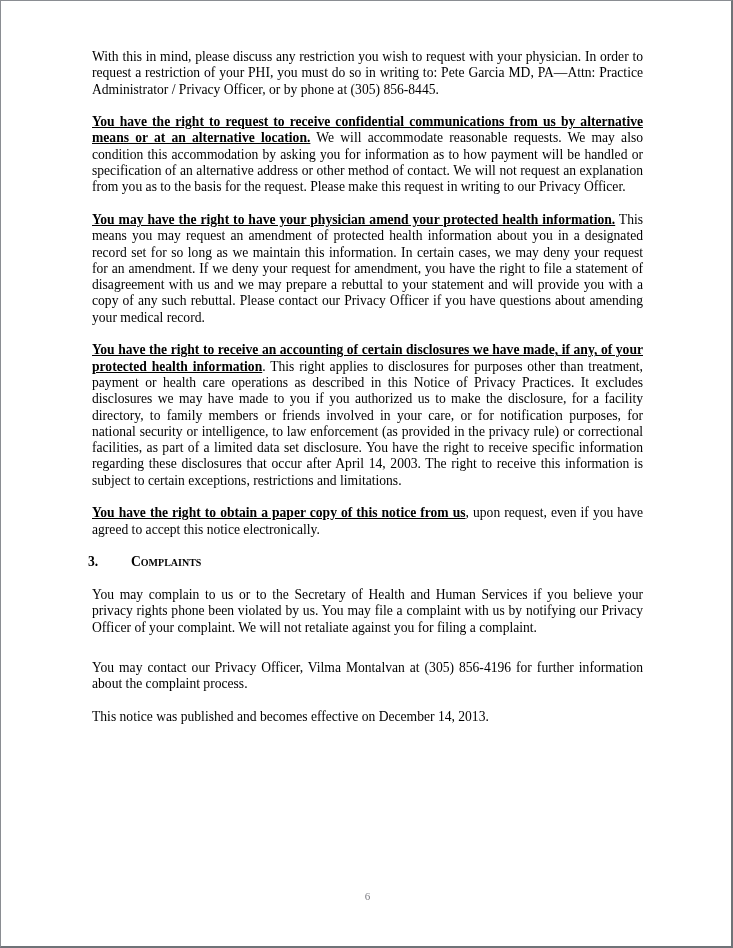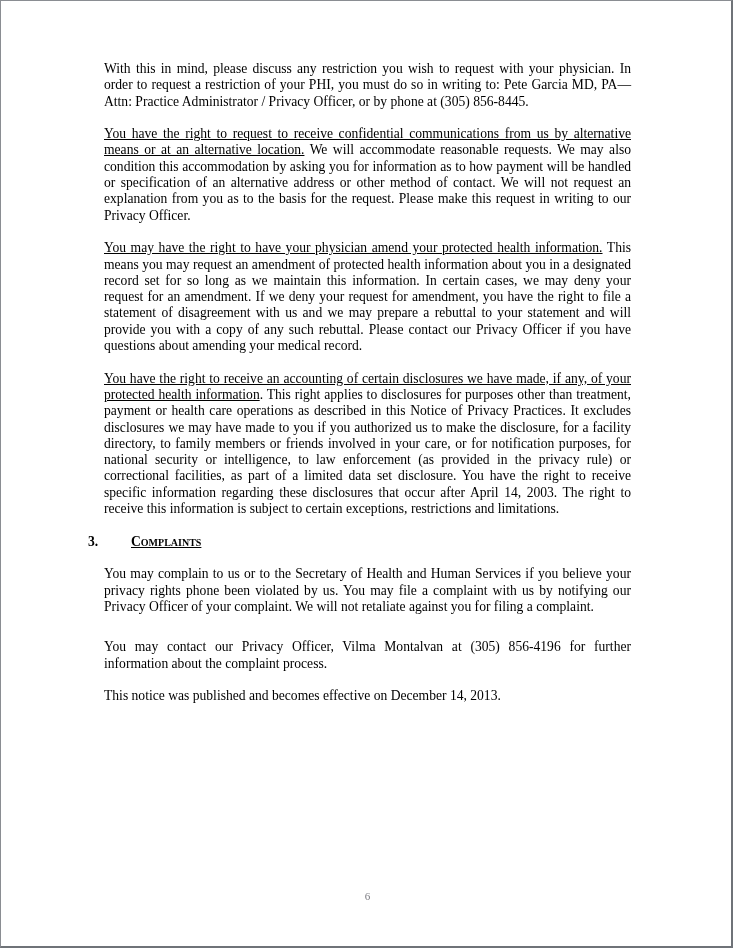--- a/index.html
+++ b/index.html
@@ -16,32 +16,31 @@
   }
   .content {
     position: absolute;
     left: 87px; top: 44px;
     width: 559px;
     font-family: "Liberation Serif", serif;
     font-size: 13.6px;
     line-height: 16.3px;
     color: #000000;
   }
-  p { margin: 16px; text-align: justify; }
+  p { margin: 4px; text-align: justify; }
   .gap { margin-top: 16.3px; }
   .gap2 { margin-top: 24px; }
-  .u { font-weight: normal; text-decoration: underline; }
+  .u { font-weight: bold; text-decoration: underline; }
   .heading {
     margin-top: 16.5px;
     font-weight: bold;
     display: flex;
   }
   .heading .num { width: 43px; }
   .heading .title {
-    text-decoration: underline;
     font-variant: small-caps;
   }
   .pagenum {
     position: absolute;
     left: 0; width: 733px;
     top: 889px;
     text-align: center;
     font-family: "Liberation Serif", serif;
     font-size: 11px;
     color: #7a7a80;
@@ -53,20 +52,21 @@
 <div class="page">
   <div class="content">
     <p>With this in mind, please discuss any restriction you wish to request with your physician. In order to request a restriction of your PHI, you must do so in writing to: Pete Garcia MD, PA—Attn: Practice Administrator / Privacy Officer, or by phone at (305) 856-8445.</p>
 
     <p class="gap"><span class="u">You have the right to request to receive confidential communications from us by alternative means or at an alternative location.</span><span> We will accommodate reasonable requests. We may also condition this accommodation by asking you for information as to how payment will be handled or specification of an alternative address or other method of contact.  We will not request an explanation from you as to the basis for the request. Please make this request in writing to our Privacy Officer.</span></p>
 
     <p class="gap"><span class="u">You may have the right to have your physician amend your protected health information.</span><span> This means you may request an amendment of protected health information about you in a designated record set for so long as we maintain this information.  In certain cases, we may deny your request for an amendment.  If we deny your request for amendment, you have the right to file a statement of disagreement with us and we may prepare a rebuttal to your statement and will provide you with a copy of any such rebuttal.  Please contact our Privacy Officer if you have questions about amending your medical record.</span></p>
 
     <p class="gap"><span class="u">You have the right to receive an accounting of certain disclosures we have made, if any, of your protected health information</span><span>.  This right applies to disclosures for purposes other than treatment, payment or health care operations as described in this Notice of Privacy Practices.  It excludes disclosures we may have made to you if you authorized us to make the disclosure, for a facility directory, to family members or friends involved in your care, or for notification purposes, for national security or intelligence, to law enforcement (as provided in the privacy rule) or correctional facilities, as part of a limited data set disclosure.  You have the right to receive specific information regarding these disclosures that occur after April 14, 2003. The right to receive this information is subject to certain exceptions, restrictions and limitations.</span></p>
 
+    <p class="gap"><span class="u">You have the right to obtain a paper copy of this notice from us</span><span>, upon request, even if you have agreed to accept this notice electronically.</span></p>
 
     <div class="heading">
       <span class="num">3.</span>
       <span class="title">Complaints</span>
     </div>
 
     <p class="gap">You may complain to us or to the Secretary of Health and Human Services if you believe your privacy rights phone been violated by us.  You may file a complaint with us by notifying our Privacy Officer of your complaint.  We will not retaliate against you for filing a complaint.</p>
 
     <p class="gap2">You may contact our Privacy Officer, Vilma Montalvan at (305) 856-4196 for further information about the complaint process.</p>
 

